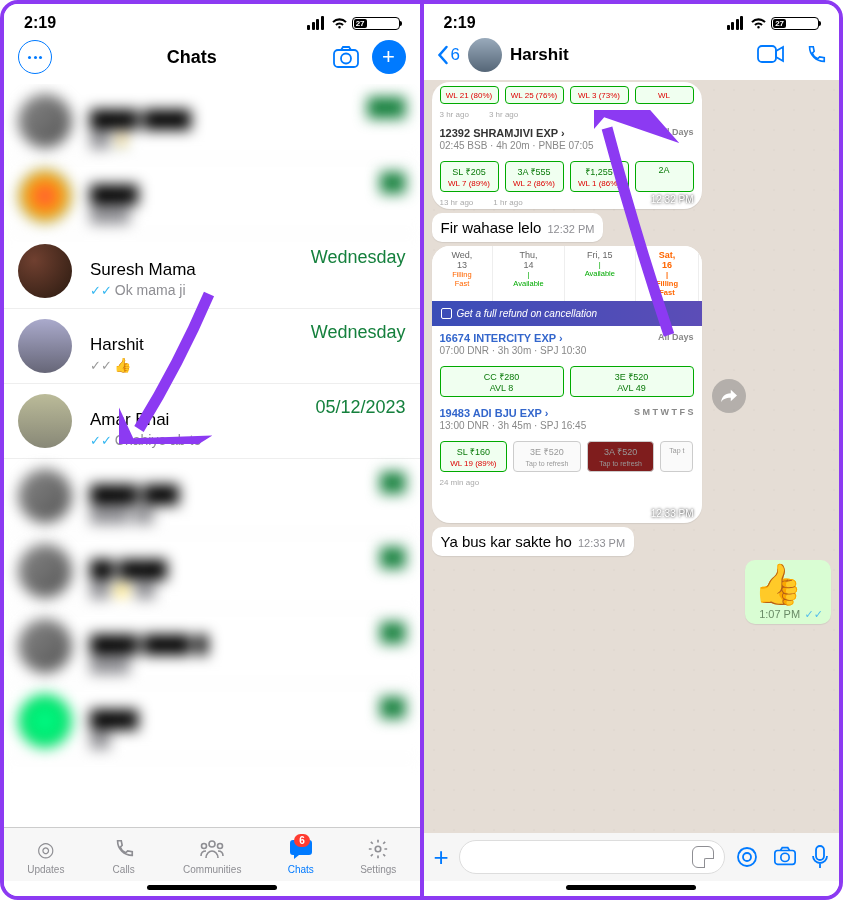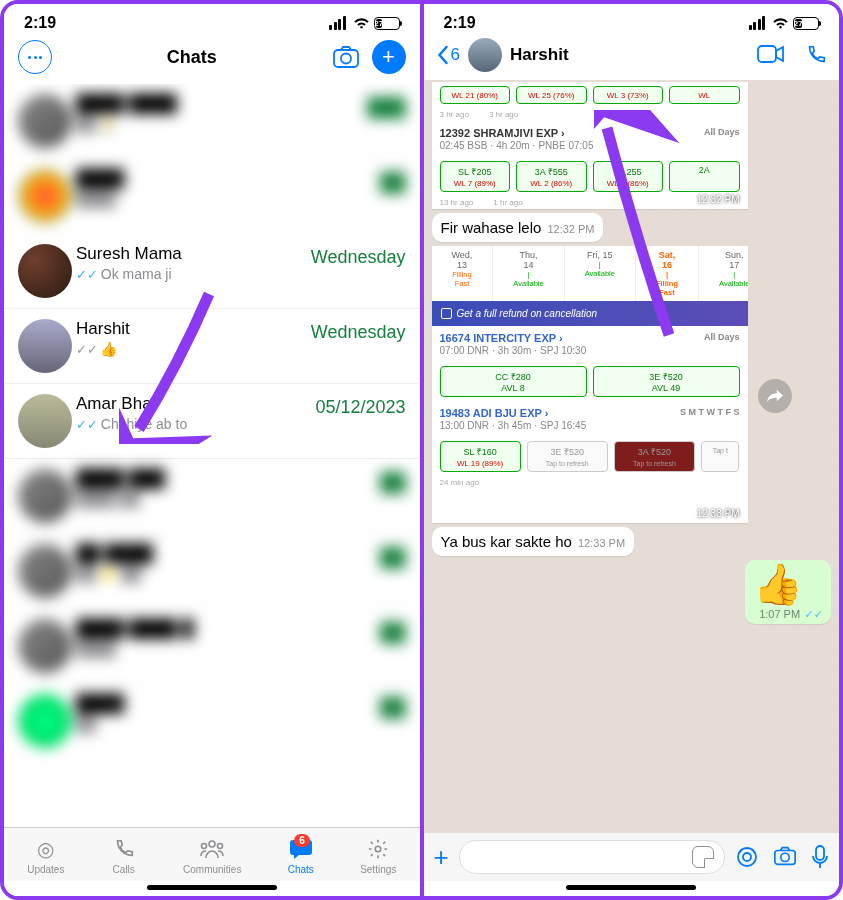--- a/index.html
+++ b/index.html
@@ -4,34 +4,34 @@
 <style>
   * { box-sizing: border-box; margin: 0; padding: 0; font-family: -apple-system, BlinkMacSystemFont, "Segoe UI", Helvetica, Arial, sans-serif; }
   body { background: #fff; width: 843px; height: 900px; display: flex; border: 4px solid #8c3af2; border-radius: 18px; overflow: hidden; }
   .phone { flex: 1; display: flex; flex-direction: column; position: relative; background: #fff; }
   .divider { width: 4px; background: #8c3af2; }
   .status-bar { display: flex; justify-content: space-between; align-items: center; padding: 10px 20px 4px; font-weight: 600; font-size: 16px; }
   .status-right { display: flex; align-items: center; gap: 4px; }
   .sig { display: inline-flex; align-items: flex-end; gap: 1.5px; margin-right: 3px; }
   .sig i { width: 3px; background: #000; border-radius: 1px; display: inline-block; }
   .sig i:nth-child(1){height:5px}.sig i:nth-child(2){height:8px}.sig i:nth-child(3){height:11px}.sig i:nth-child(4){height:14px}
-  .batt { border: 1.5px solid #000; border-radius: 4px; width: 26px; height: 13px; position: relative; display: inline-flex; align-items: center; padding: 1px; }
+  .batt { border: 1.5px solid #000; border-radius: 4px; width: 48px; height: 13px; position: relative; display: inline-flex; align-items: center; padding: 1px; }
   .batt::after { content:''; position:absolute; right:-3px; top:3px; width:2px; height:5px; background:#000; border-radius:0 2px 2px 0; }
   .batt-fill { background:#000; height:100%; border-radius:2px; color:#fff; font-size:8px; display:flex; align-items:center; justify-content:center; }
 
   
   .chats-header { display:flex; align-items:center; justify-content:space-between; padding: 4px 14px 10px; }
   .chats-title { font-size: 18px; font-weight: 700; text-align:center; flex:1; }
   .icon-btn { width: 34px; height:34px; border-radius:50%; display:flex; align-items:center; justify-content:center; }
   .meatball { border:1.8px solid #007aff; color:#007aff; }
   .meatball span{width:3px;height:3px;border-radius:50%;background:#007aff;margin:0 1.2px;}
   .camera-icon{color:#007aff;}
   .compose-btn{background:#007aff;color:#fff;font-size:22px;font-weight:300;}
   .chat-list{flex:1;overflow:hidden;position:relative;}
-  .chat-row{display:flex;align-items:flex-start;padding:10px 14px;gap:4px;border-bottom:0.5px solid #eee;}
+  .chat-row{display:flex;align-items:flex-end;padding:10px 14px;gap:18px;border-bottom:0.5px solid #eee;}
   .blur{filter:blur(7px);}
   .avatar{width:54px;height:54px;border-radius:50%;background:linear-gradient(135deg,#888,#555);flex-shrink:0;}
   .av-s{background:radial-gradient(circle at 30% 30%,#704030,#2a1a10);}
   .av-h{background:linear-gradient(180deg,#aac,#667);}
   .av-a{background:linear-gradient(180deg,#bb9,#887);}
   .av-g{background:radial-gradient(circle,#0f8,#0c5);}
   .chat-mid{flex:1;min-width:0;}
   .chat-name{font-size:17px;font-weight:500;margin-bottom:2px;}
   .chat-msg{font-size:14px;color:#8e8e93;display:flex;align-items:center;gap:3px;}
   .check{color:#34b7f1;font-size:13px;}
@@ -49,21 +49,21 @@
   .back-btn{color:#007aff;font-size:20px;display:flex;align-items:center;gap:2px;}
   .back-count{font-size:17px;}
   .hdr-avatar{width:34px;height:34px;border-radius:50%;background:linear-gradient(180deg,#9ab,#567);}
   .hdr-name{font-size:17px;font-weight:600;flex:1;}
   .hdr-icons{display:flex;gap:20px;color:#007aff;font-size:20px;}
   .chat-body{flex:1;background:#e5ddd5;background-image:radial-gradient(rgba(0,0,0,.02) 1px,transparent 1px);background-size:20px 20px;overflow:hidden;padding:4px 8px;display:flex;flex-direction:column;gap:4px;position:relative;}
   .bubble{border-radius:10px;padding:6px 9px;max-width:86%;font-size:15px;position:relative;box-shadow:0 1px 1px rgba(0,0,0,.08);}
   .bubble-in{background:#fff;align-self:flex-start;}
   .msg-time{font-size:11px;color:#8e8e93;margin-left:6px;}
   .msg-time-out{font-size:11px;color:#6a8b67;margin-left:6px;}
-  .img-bubble{background:#fff;border-radius:0;overflow:hidden;align-self:flex-start;width:316px;box-shadow:0 1px 1px rgba(0,0,0,.08);position:relative;}
+  .img-bubble{background:#fff;border-radius:18px;overflow:hidden;align-self:flex-start;width:270px;box-shadow:0 1px 1px rgba(0,0,0,.08);position:relative;}
   .train-head{background:#fff;padding:6px 8px;font-size:11px;color:#333;font-weight:600;}
   .train-head .sub{color:#888;font-weight:400;font-size:10px;}
   .train-chips{display:flex;gap:6px;padding:4px 8px;}
   .chip{border:1px solid #0a0;border-radius:4px;padding:3px 4px;font-size:9px;text-align:center;flex:1;color:#0a7a0a;background:#f0fff0;}
   .chip .wl{color:#d00;font-size:8px;}
   .tiny{font-size:8px;color:#aaa;padding:2px 8px;}
   .img-time{position:absolute;bottom:4px;right:8px;font-size:10px;color:#fff;text-shadow:0 0 3px #000;}
   .date-tabs{display:flex;background:#fff;font-size:9px;}
   .date-tab{flex:1;text-align:center;padding:4px 20px;border-right:1px solid #eee;color:#666;}
   .date-tab.sel{color:#f60;font-weight:600;}

